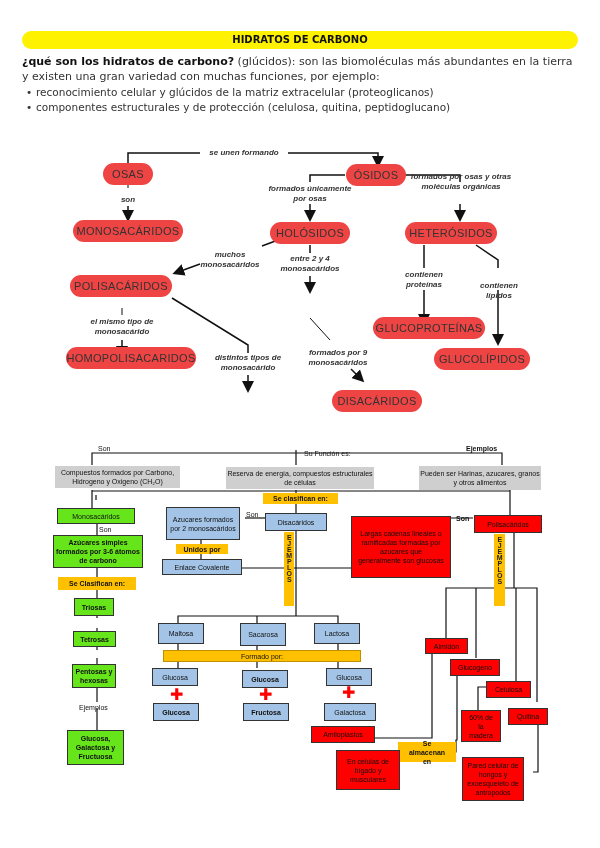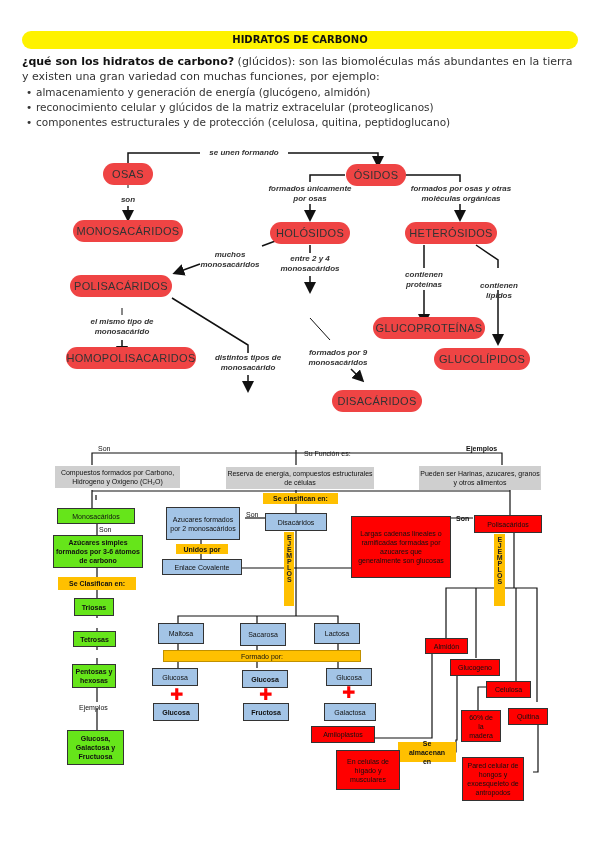--- a/index.html
+++ b/index.html
@@ -37,21 +37,20 @@
   .plus { position: absolute; color: #ff0000; font-size: 16px; font-weight: bold; line-height: 14px; }
 </style>
 </head>
 <body>
 
 <div class="title-bar">HIDRATOS DE CARBONO</div>
 
 <div class="intro">
   <p><b>¿qué son los hidratos de carbono?</b><span> (glúcidos): son las biomoléculas más abundantes en la tierra y existen una gran variedad con muchas funciones, por ejemplo:</span></p>
   <ul>
-    <li>almacenamiento y generación de energía (glucógeno, almidón)</li>
     <li>reconocimiento celular y glúcidos de la matriz extracelular (proteoglicanos)</li>
     <li>componentes estructurales y de protección (celulosa, quitina, peptidoglucano)</li>
   </ul>
 </div>
 
 <div class="cmap">
   <svg width="600" height="280">
     <defs>
       <marker id="ah" markerWidth="8" markerHeight="8" refX="4" refY="4" orient="auto">
         <path d="M0,0 L8,4 L0,8 z" fill="#111"></path>
@@ -100,21 +99,21 @@
   <div class="node" style="left:70px;top:135px;width:102px;">POLISACÁRIDOS</div>
   <div class="node" style="left:373px;top:177px;width:112px;">GLUCOPROTEÍNAS</div>
   <div class="node" style="left:66px;top:207px;width:130px;">HOMOPOLISACARIDOS</div>
   <div class="node" style="left:434px;top:208px;width:96px;">GLUCOLÍPIDOS</div>
   <div class="node" style="left:332px;top:250px;width:90px;">DISACÁRIDOS</div>
 
   <div class="lbl" style="left:200px;top:8px;width:88px;">se unen formando</div>
   <div class="lbl" style="left:113px;top:55px;width:30px;">son</div>
   <div class="lbl" style="left:260px;top:44px;width:100px;white-space:pre;">formados únicamente
 por osas</div>
-  <div class="lbl" style="left:405px;top:44px;width:112px;white-space:pre;">formados por osas y otras
+  <div class="lbl" style="left:405px;top:32px;width:112px;white-space:pre;">formados por osas y otras
 moléculas orgánicas</div>
   <div class="lbl" style="left:195px;top:110px;width:70px;white-space:pre;">muchos
 monosacáridos</div>
   <div class="lbl" style="left:275px;top:114px;width:70px;white-space:pre;">entre 2 y 4
 monosacáridos</div>
   <div class="lbl" style="left:399px;top:130px;width:50px;white-space:pre;">contienen
 proteínas</div>
   <div class="lbl" style="left:475px;top:141px;width:48px;white-space:pre;">contienen
 lípidos</div>
   <div class="lbl" style="left:82px;top:177px;width:80px;white-space:pre;">el mismo tipo de

